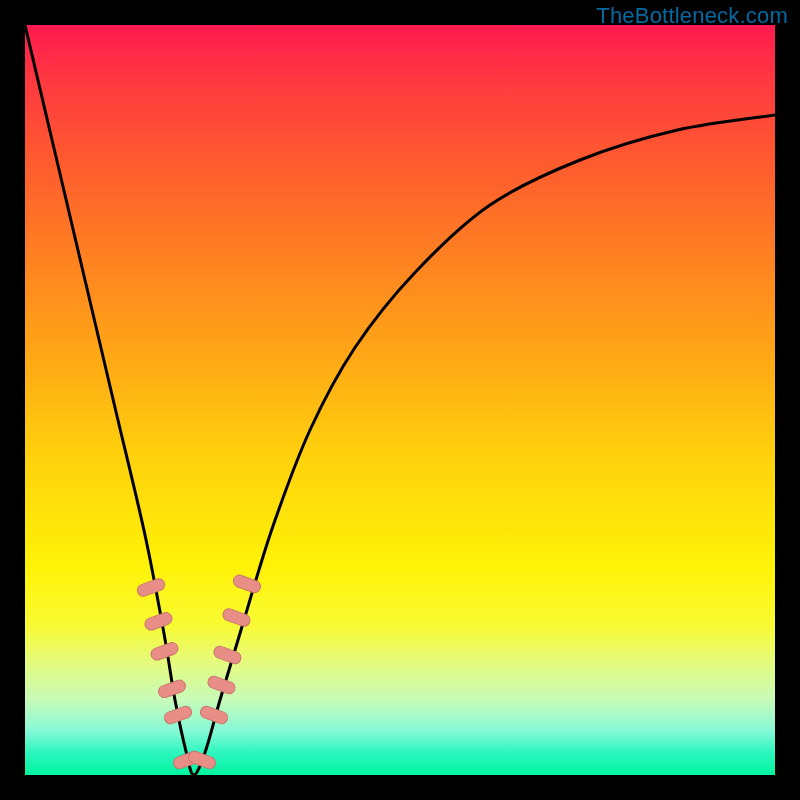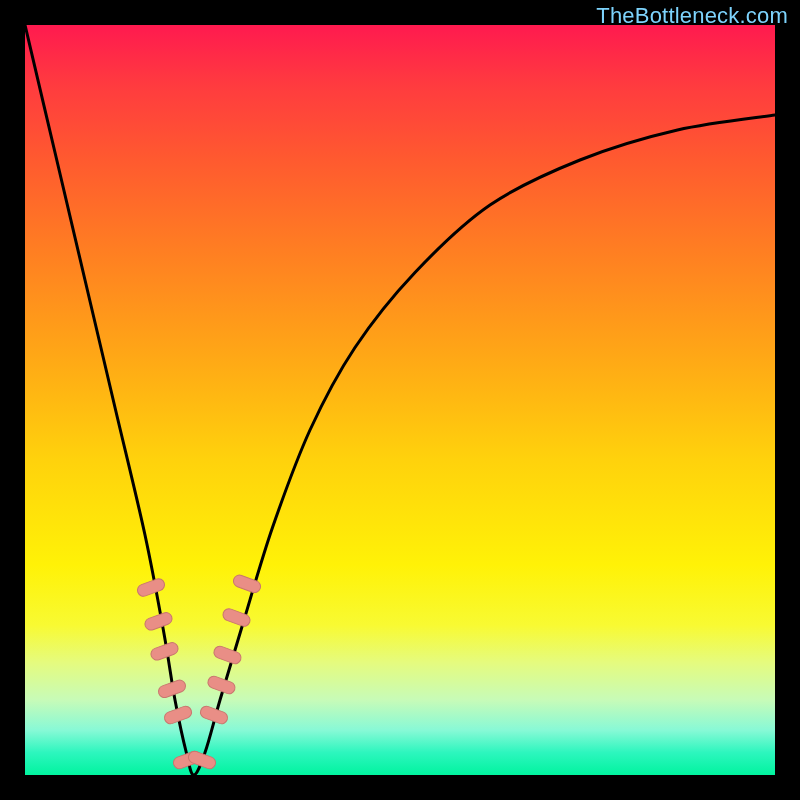--- a/index.html
+++ b/index.html
@@ -43,21 +43,21 @@
       #c7fbb8 90%,
       #88f9d6 94%,
       #2df6be 97%,
       #01f49f 100%
     );
   }
   .watermark {
     position: absolute;
     top: 3px;
     right: 12px;
-    color: #7dd3fc;
+    color: #0369a1;
     font-size: 22px;
     font-weight: 500;
     letter-spacing: 0.2px;
     user-select: none;
   }
   svg.curve {
     position: absolute;
     inset: 0;
   }
 </style>

